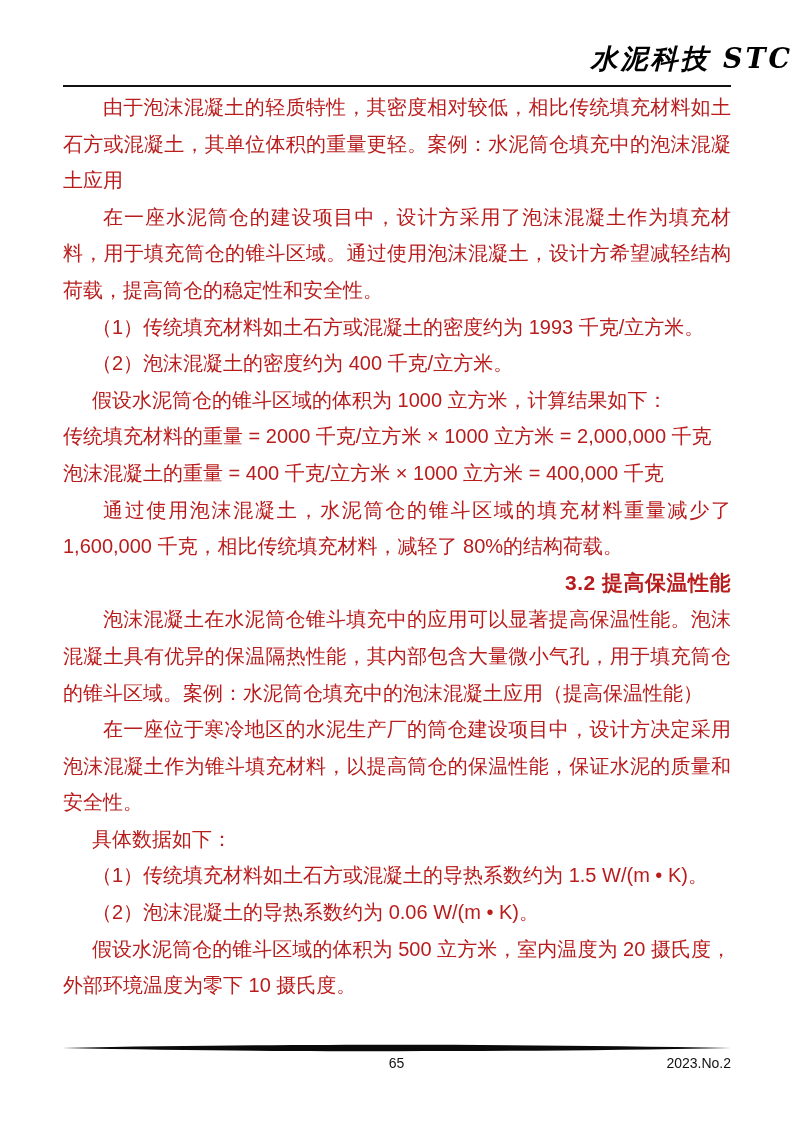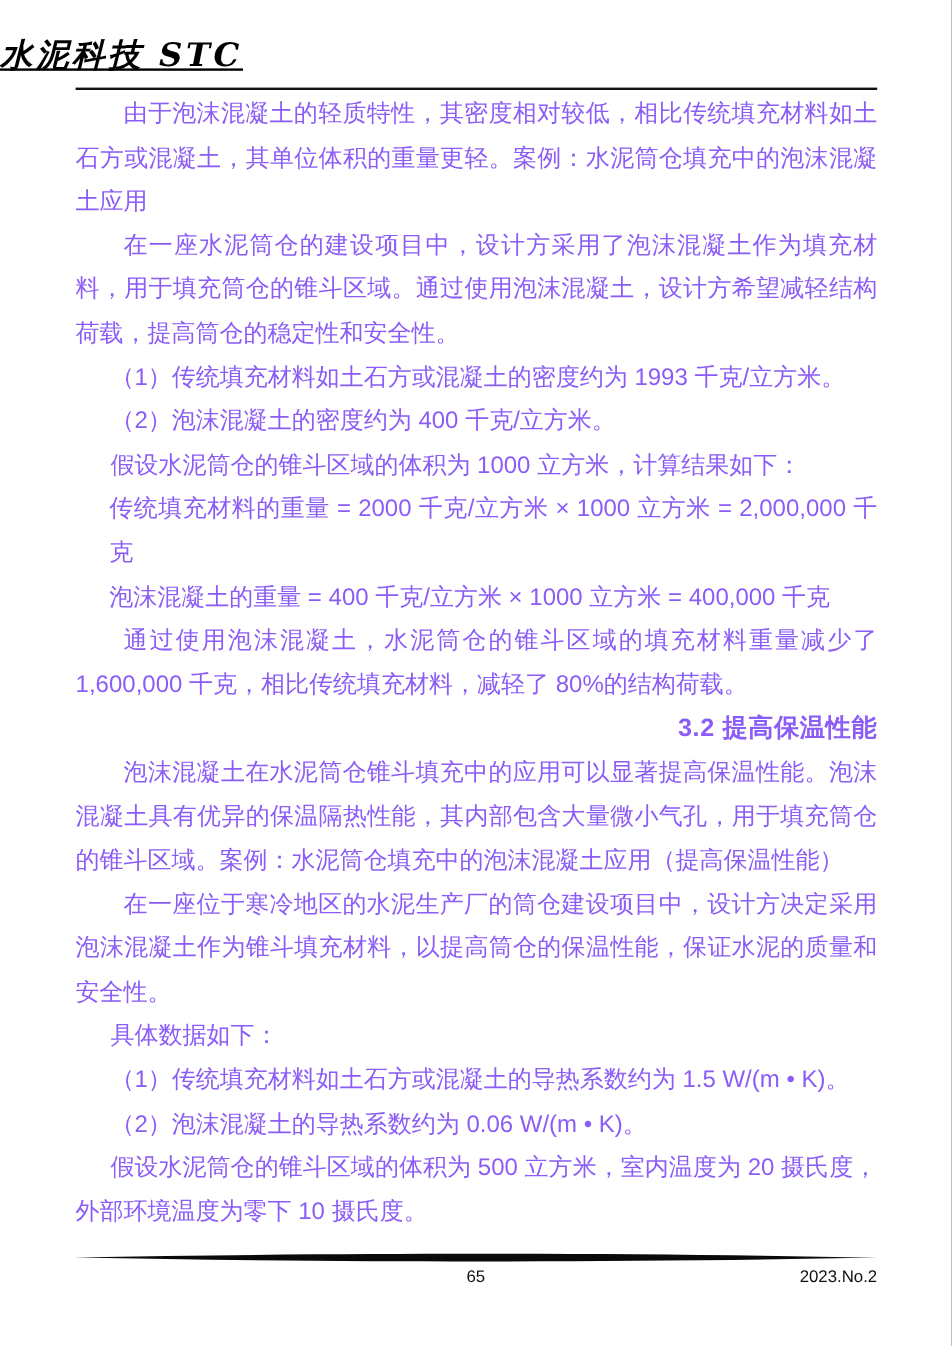--- a/index.html
+++ b/index.html
@@ -7,45 +7,45 @@
   .page {
     position: relative;
     width: 793px;
     height: 1122px;
     margin: 0 auto;
     background: #ffffff;
     color: #000000;
     font-family: "Liberation Sans", "DejaVu Sans", sans-serif;
     overflow: hidden;
   }
-  .header { padding-top: 30px; text-align: left; text-decoration: underline; }
+  .header { padding-top: 42px; text-align: right; }
   .journal-title {
     font-family: "DejaVu Serif", "Liberation Serif", serif;
     font-style: italic;
     font-weight: 700;
     font-size: 27px;
     letter-spacing: 3px;
     line-height: 34px;
     color: #000;
   }
   .header-rule {
     margin: 9px 62px 0 63px;
     border-bottom: 2px solid #111111;
   }
   .body-block {
     margin: 2px 62px 0 63px;
     font-size: 20px;
     line-height: 36.6px;
     text-align: justify;
-    color: #8b5cf6;
+    color: #b91c1c;
   }
   .para { }
   .body-indent2 { text-indent: 2em; }
   .body-indent15 { text-indent: 1.45em; }
-  .body-flush { text-indent: 0; margin-left: 28px; }
+  .body-flush { text-indent: 0; }
   .heading {
     font-weight: 700;
     font-size: 21px;
     text-indent: 0;
     text-align: right;
     letter-spacing: 0.5px;
   }
   .footer {
     position: absolute;
     left: 62px;

